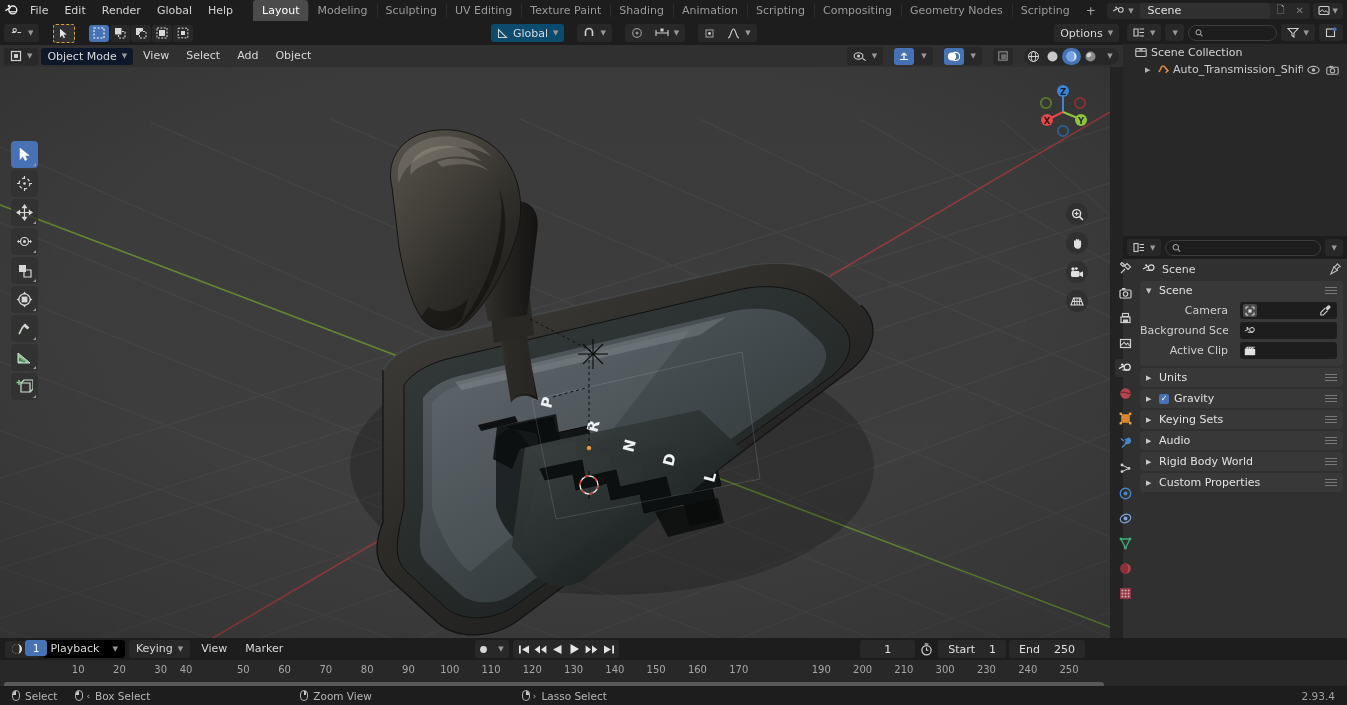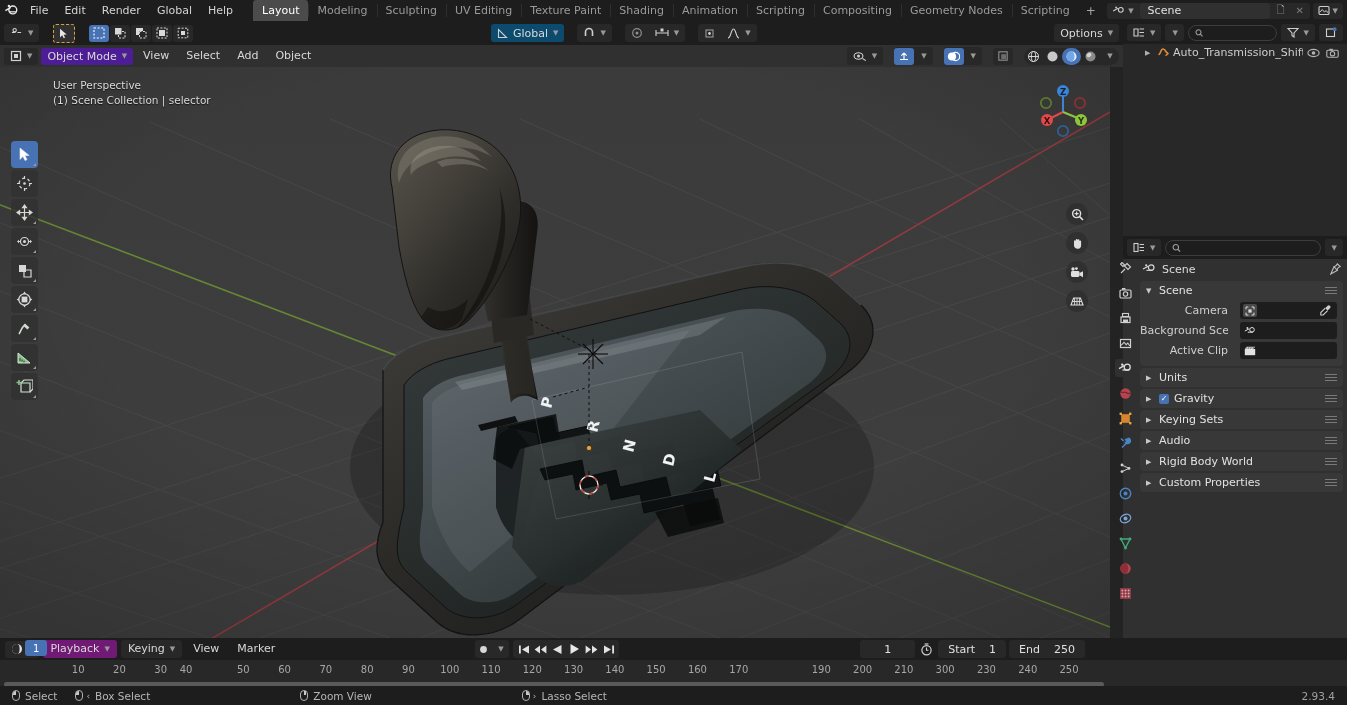--- a/index.html
+++ b/index.html
@@ -338,21 +338,21 @@
   </div>
 
   <div id="vp-header2">
     <div class="hdr-btn" style="background:#282828;height:17px">
       <svg width="12" height="12" viewBox="0 0 12 12">
           <rect x="1.5" y="1.5" width="9" height="9" fill="none" stroke="#cfcfcf" stroke-width="1.2"></rect>
           <rect x="4" y="4" width="4" height="4" fill="#cfcfcf"></rect>
         </svg>
       <span class="caret">▼</span>
     </div>
-    <div class="hdr-btn" style="background:#4c1d95;height:17px">
+    <div class="hdr-btn" style="background:#0f172a;height:17px">
       <span>Object Mode</span>
       <span class="caret">▼</span>
     </div>
     <div class="vp-menu">View</div>
     <div class="vp-menu">Select</div>
     <div class="vp-menu">Add</div>
     <div class="vp-menu">Object</div>
 
     <div style="flex:1"></div>
 
@@ -620,24 +620,20 @@
 
       <circle cx="589" cy="381" r="2.6" fill="#e8a33d" stroke="#3a2a10" stroke-width="0.8"></circle>
 
       <g transform="translate(589,418)">
         <circle r="9" fill="none" stroke="#e8e8e8" stroke-width="1.4"></circle>
         <circle r="9" fill="none" stroke="#c0392b" stroke-width="1.4" stroke-dasharray="4.7 4.7"></circle>
         <path d="M0 -14 V-10 M0 10 V14 M-14 0 H-10 M10 0 H14" stroke="#111" stroke-width="1.2"></path>
       </g>
     </svg>
 
-    <div class="vp-overlay-text">
-      <div>User Perspective</div>
-      <div>(1) Scene Collection | selector</div>
-    </div>
 
     <div id="tools">
       <div class="tool active">
         <svg width="14" height="15" viewBox="0 0 14 15">
             <path d="M2 1 L2 12.4 L5 9.4 L7 13.6 L9 12.6 L7 8.6 L11.2 8.5 Z" fill="#fff" stroke="#eaeaea" stroke-width="0.6"></path>
           </svg>
       </div>
       <div class="tool no-corner">
         <svg width="17" height="17" viewBox="0 0 17 17">
             <circle cx="8.5" cy="8.5" r="5.4" fill="none" stroke="#d7d7d7" stroke-width="1.2" stroke-dasharray="2.8 2.8"></circle>
@@ -768,20 +764,30 @@
             <path d="M1 1.5 H11 L7 6 V10 L5 8.6 V6 Z" fill="none" stroke="#cfcfcf" stroke-width="1.1"></path>
           </svg>
         <span class="caret">▼</span>
       </div>
       <div class="hdr-btn" style="background:#282828;height:17px">
         <svg width="12" height="11" viewBox="0 0 12 11">
             <rect x="1.5" y="2" width="8" height="7.5" fill="none" stroke="#cfcfcf" stroke-width="1.1"></rect>
             <circle cx="9.6" cy="2.2" r="2" fill="#4772b3"></circle>
           </svg>
       </div>
+    </div>
+    <div class="ol-row" style="padding-left:12px">
+      <span>
+        <svg width="12" height="11" viewBox="0 0 12 11">
+            <rect x="0.8" y="1.5" width="10.4" height="8" rx="1" fill="none" stroke="#c4c4c4" stroke-width="1.1"></rect>
+            <path d="M0.8 4.2 H11.2" stroke="#c4c4c4" stroke-width="1.1"></path>
+            <rect x="4.4" y="2.2" width="3.2" height="1.5" fill="#c4c4c4"></rect>
+          </svg>
+      </span>
+      <span>Scene Collection</span>
     </div>
     <div class="ol-row" style="padding-left:22px">
       <span class="tri">▶</span>
       <span>
         <svg width="12" height="11" viewBox="0 0 12 11">
             <path d="M1.5 7.5 C4 7.5 3.2 2 6.2 2 C8.8 2 8.5 6 10.6 6" fill="none" stroke="#e08a3c" stroke-width="1.6"></path>
             <path d="M8.5 8.8 L11 6.6 L8.8 4.6" fill="none" stroke="#e08a3c" stroke-width="1.4"></path>
           </svg>
       </span>
       <span style="overflow:hidden;white-space:nowrap;max-width:140px;color:#cdcdcd">Auto_Transmission_Shift_Levi</span>
@@ -1050,21 +1056,21 @@
 
   <div id="timeline">
     <div id="tl-hdr">
       <div class="hdr-btn" style="background:#282828;height:17px">
         <svg width="12" height="12" viewBox="0 0 12 12">
             <circle cx="6" cy="6" r="5" fill="#e2e2e2"></circle>
             <path d="M6 1 a5 5 0 0 0 0 10 a2.6 5 0 0 0 0 -10" fill="#2b2b2b"></path>
           </svg>
         <span class="caret">▼</span>
       </div>
-      <div class="tl-menu" style="background:#701a75;display:flex;align-items:flex-end;gap:4px">
+      <div class="tl-menu" style="background:#000000;display:flex;align-items:flex-end;gap:12px">
         <span>Playback</span>
           <span class="caret">▼</span>
       </div>
       <div class="tl-menu" style="background:#282828;display:flex;align-items:center;gap:4px">
         <span>Keying</span>
           <span class="caret">▼</span>
       </div>
       <div class="tl-menu">View</div>
       <div class="tl-menu">Marker</div>
 

